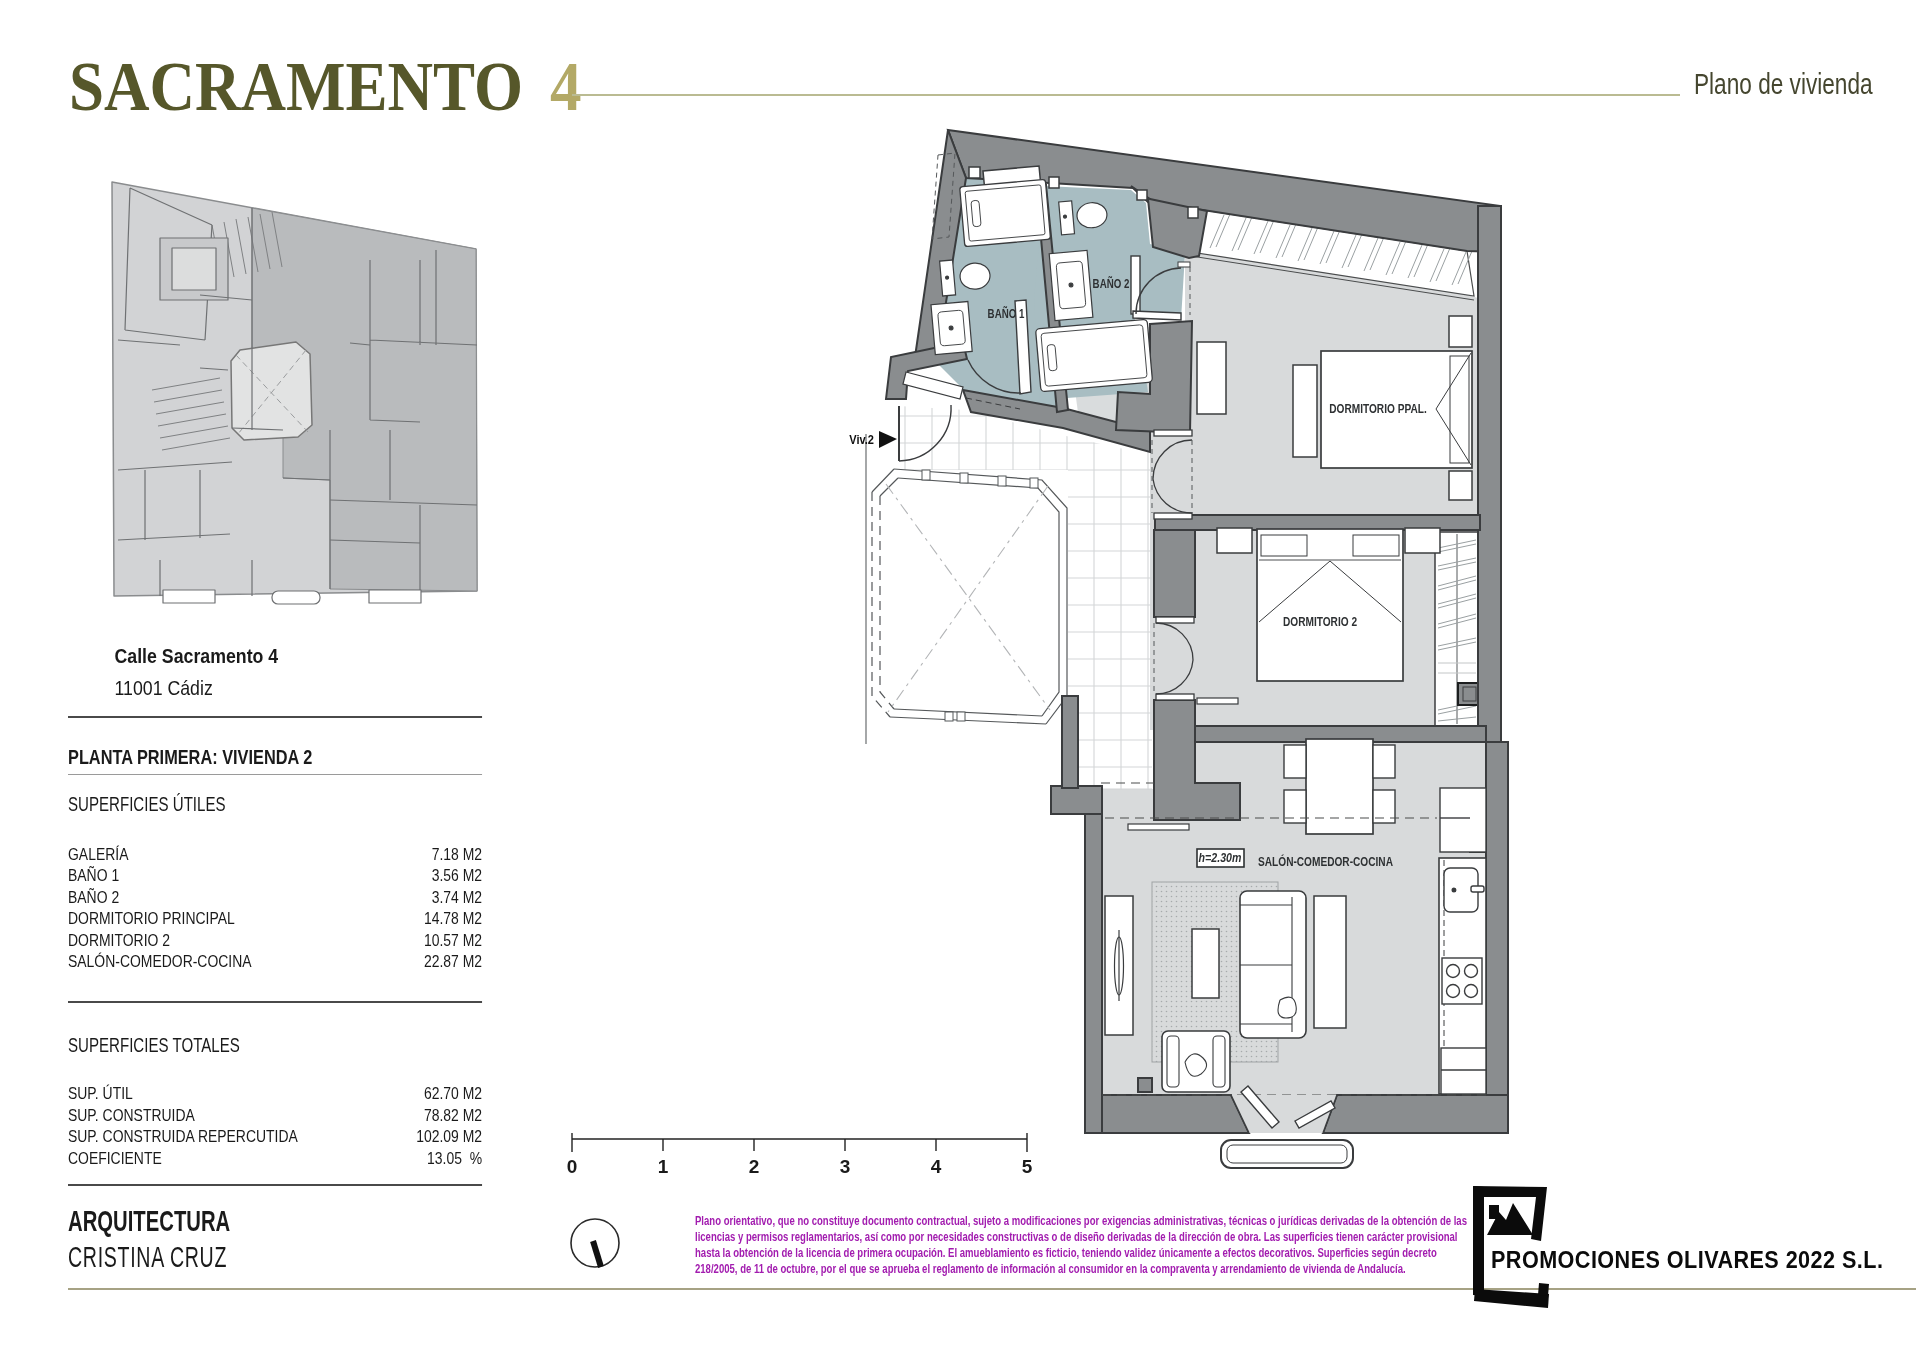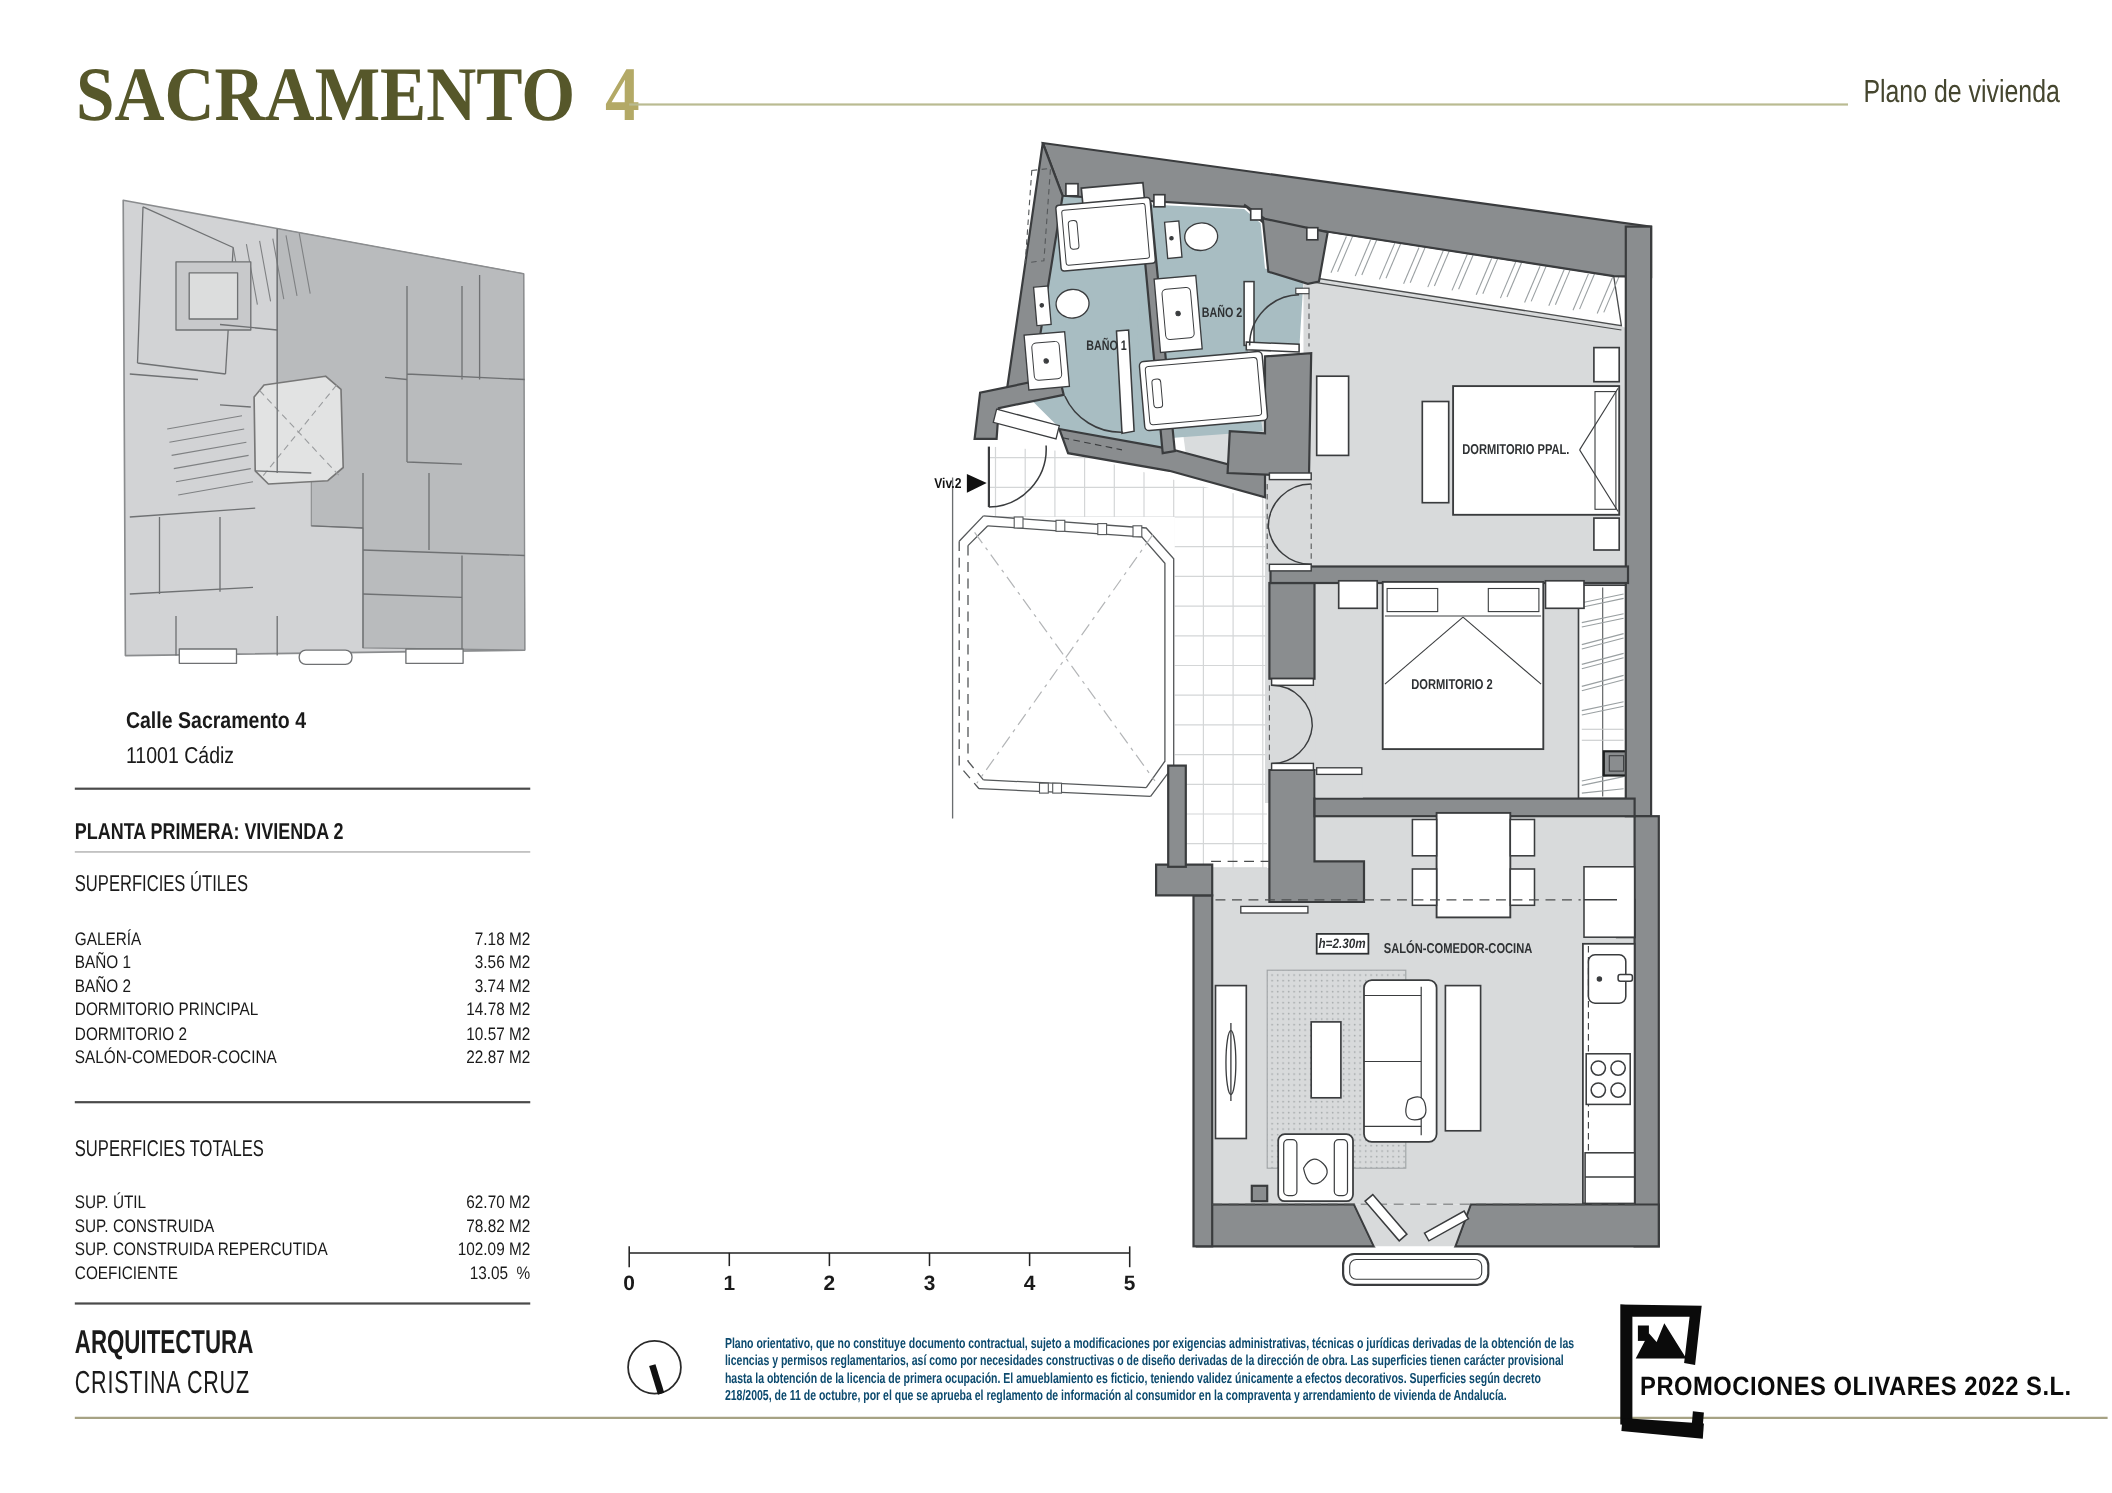--- a/index.html
+++ b/index.html
@@ -15,21 +15,21 @@
            transform-origin:0 0;color:#1a1a1a;}
   .addr1{font-size:21px;font-weight:bold;margin:0 0 2px 0;}
   .addr2{font-size:21px;margin:8px 0 0 0;}
   .rule{height:2px;background:#4a4a4a;margin:0;}
   .rulethin{height:1px;background:#9a9a9a;margin:0;}
   .sechdr{font-size:21px;font-weight:bold;transform:scaleX(0.92);transform-origin:0 0;white-space:nowrap;}
   .subhdr{font-size:21px;transform:scaleX(0.85);transform-origin:0 0;white-space:nowrap;}
   .trow{display:flex;justify-content:space-between;font-size:16.5px;line-height:21.4px;}
   .arq1{font-size:30px;font-weight:bold;margin:0;transform:scaleX(0.80);transform-origin:0 0;white-space:nowrap;}
   .arq2{font-size:29px;margin:0;letter-spacing:1px;transform:scaleX(0.80);transform-origin:0 0;white-space:nowrap;}
-  .disc{position:absolute;left:659px;top:1213px;color:#0c4a6e;}
+  .disc{position:absolute;left:695px;top:1213px;color:#a21caf;}
   .disc div{font-size:13.2px;font-weight:bold;line-height:16.1px;white-space:nowrap;
             transform:scaleX(0.724);transform-origin:0 0;}
   svg{position:absolute;left:0;top:0;}
   text{font-family:"Liberation Sans",sans-serif;}
 </style>
 </head>
 <body>
 <div class="page">
 
   <div class="title">SACRAMENTO<span class="four">4</span></div>

